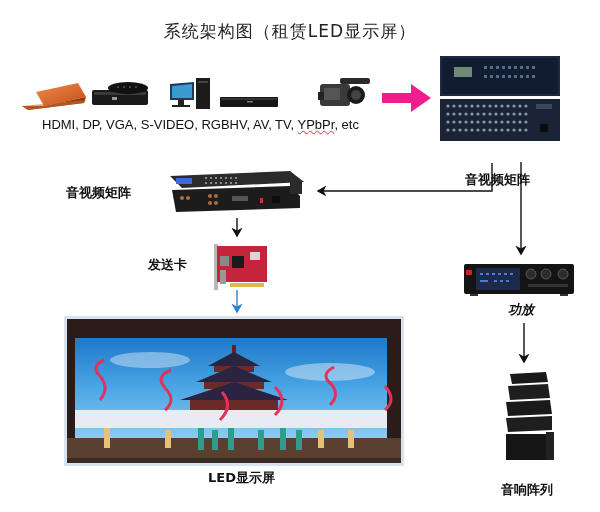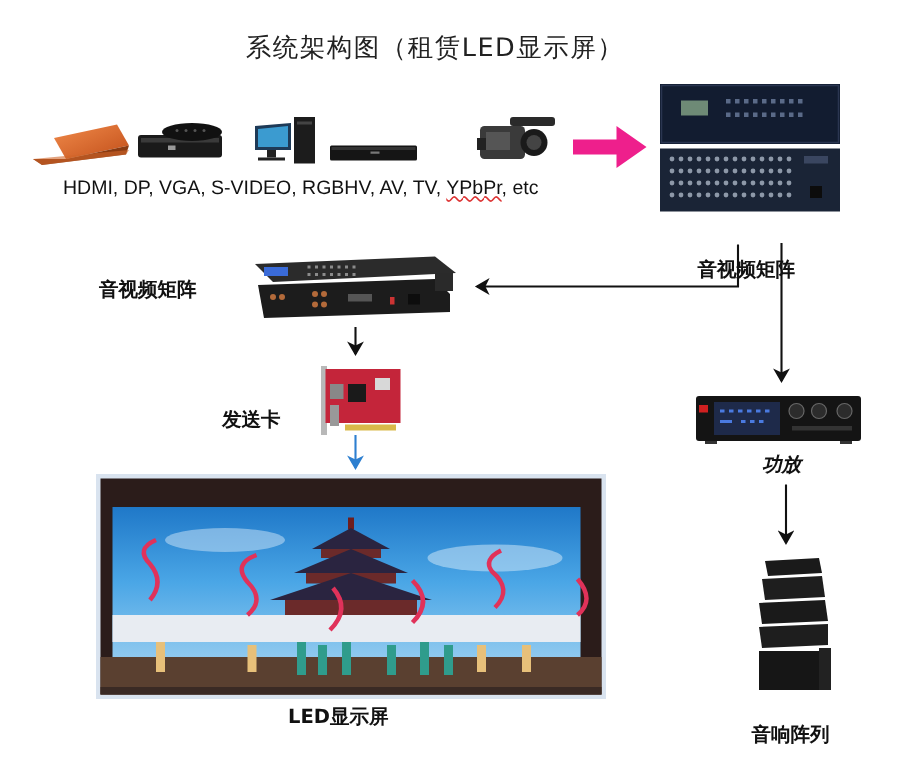--- a/index.html
+++ b/index.html
@@ -283,16 +283,16 @@
   <line x1="237" y1="218" x2="237" y2="236" stroke="#111" stroke-width="1.4" marker-end="url(#ah)"></line>
   <line x1="237" y1="290" x2="237" y2="312" stroke="#2d7fd0" stroke-width="1.4" marker-end="url(#ahb)"></line>
   <line x1="521" y1="162" x2="521" y2="254" stroke="#111" stroke-width="1.4" marker-end="url(#ah)"></line>
   <line x1="524" y1="323" x2="524" y2="362" stroke="#111" stroke-width="1.4" marker-end="url(#ah)"></line>
 </svg>
 
 <div class="abs signals"><span>HDMI, DP, VGA, S-VIDEO, RGBHV, AV, TV, </span><span class="squiggle">YPbPr</span><span>, etc</span></div>
 
 <div class="abs label" style="left:465px;top:143px;margin-top:28px;">音视频矩阵</div>
 <div class="abs label" style="left:66px;top:184px;">音视频矩阵</div>
-<div class="abs label" style="left:148px;top:271px;">发送卡</div>
-<div class="abs label" style="left:192px;top:469px;text-align:right;">LED显示屏</div>
+<div class="abs label" style="left:148px;top:256px;">发送卡</div>
+<div class="abs label" style="left:208px;top:469px;text-align:right;">LED显示屏</div>
 <div class="abs label" style="left:508px;top:301px;font-style:italic;">功放</div>
 <div class="abs label" style="left:501px;top:481px;">音响阵列</div>
 
 </body></html>

